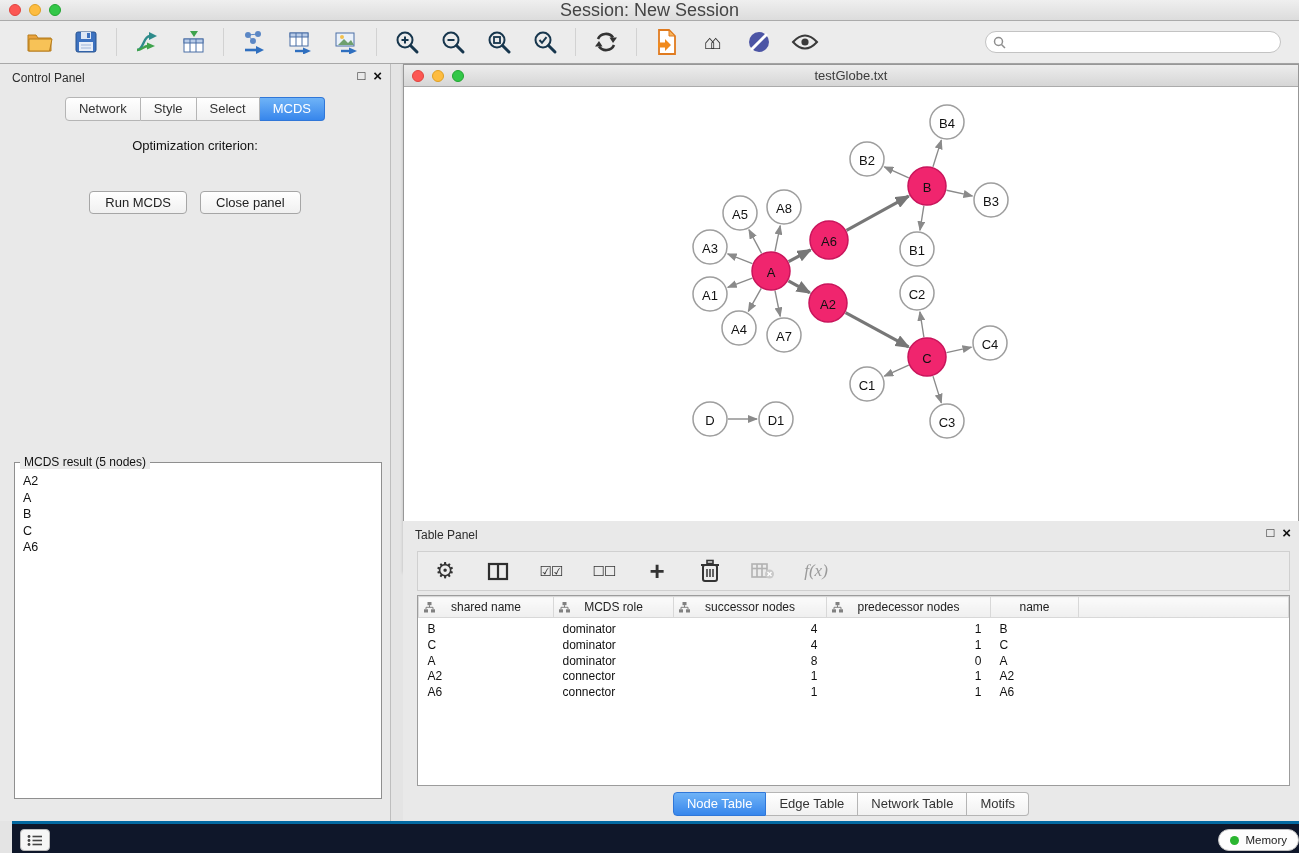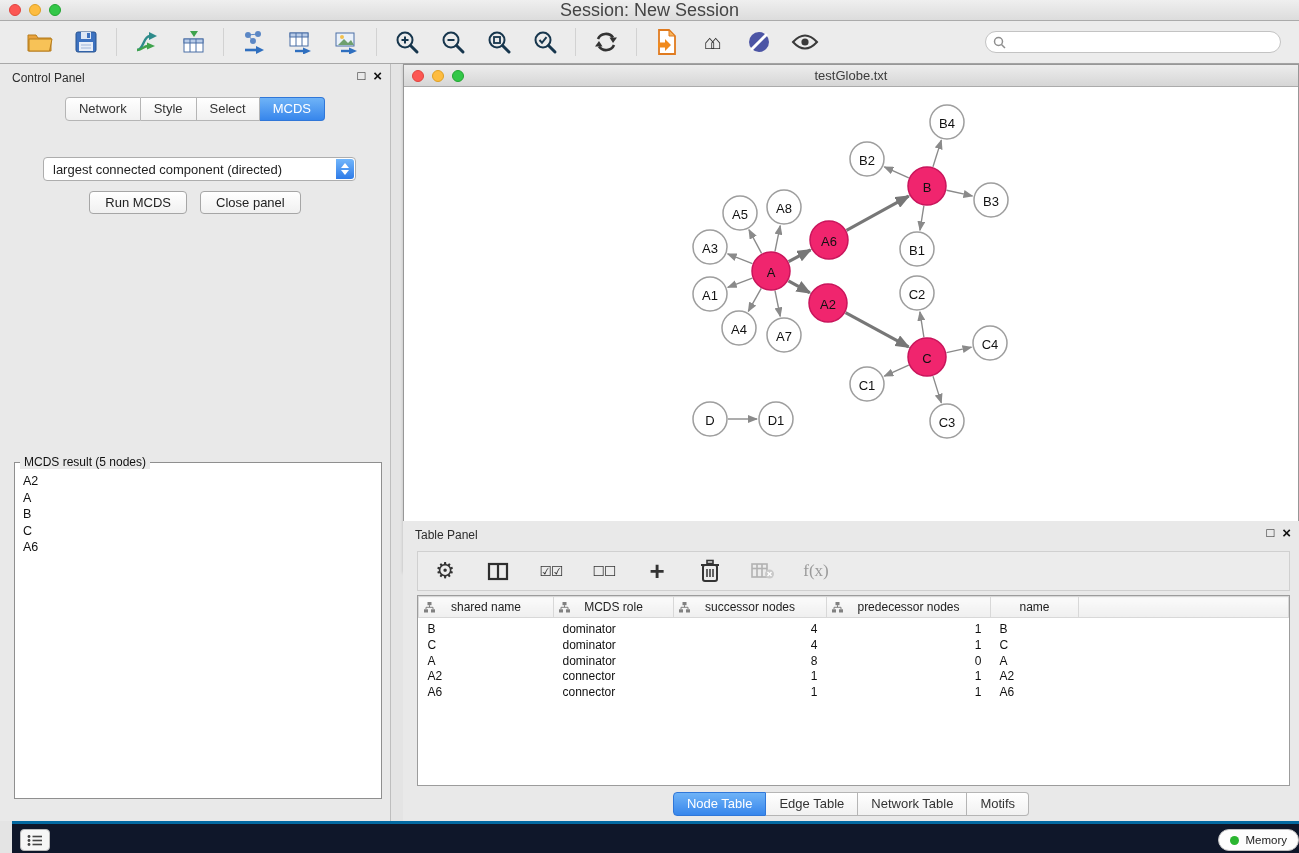--- a/index.html
+++ b/index.html
@@ -79,21 +79,21 @@
   #node-table { width:100%; border-collapse:collapse; table-layout:fixed; }
   #node-table th { height:21px; background:linear-gradient(#FBFBFB,#EFEFEF); border:1px solid #D8D8D8;
     font-weight:normal; font-size:12px; color:#222; position:relative; text-align:center;margin-left:19px; }
   .hdr-icon { position:absolute; left:5px; top:5px; }
   #node-table td { font-size:12px; height:15.8px; line-height:15.8px; padding:0 9px; color:#111;
     white-space:nowrap; overflow:hidden; }
   #node-table tbody tr:first-child td { padding-top:4px; }
   .al-r { text-align:right; }
   .al-l { text-align:left; }
   #tp-tabs { position:absolute; top:271px; left:0; right:0; display:flex; justify-content:center; }
-  .fx-label { font-size:17px; font-family:"Liberation Serif","DejaVu Serif",serif; color:#9A9A9A;text-align:right; }
+  .fx-label { font-size:17px; font-family:"Liberation Serif","DejaVu Serif",serif; font-style:italic; color:#9A9A9A;text-align:right; }
 
   
   #statusbar { position:absolute; left:12px; top:821px; width:1299px; height:32px;
     background:#0f172a; border-top:3px solid #0369a1; }
   #list-btn { position:absolute; left:8px; top:5px; width:30px; height:22px; background:#F6F6F6;
     border:1px solid #B9B9B9; border-radius:4px; display:flex; align-items:center; justify-content:center; }
   #memory-btn { position:absolute; right:12px; top:5px; height:22px; background:#FDFDFD;
     border:1px solid #C2C2C2; border-radius:11px; display:flex; align-items:center; gap:6px;
     padding:0 11px; font-size:11.5px; color:#222; }
   .green-dot { width:9px; height:9px; border-radius:50%; background:#29B52F; }
@@ -264,27 +264,21 @@
   <div class="panel-controls">
     <span class="pc-btn">□</span>
     <span class="pc-btn close">×</span>
   </div>
   <div id="cp-tabs" class="seg">
     <div class="seg-tab">Network</div>
     <div class="seg-tab">Style</div>
     <div class="seg-tab">Select</div>
     <div class="seg-tab active">MCDS</div>
   </div>
-  <div id="criterion-dd">
-    <span>largest connected component (directed)</span>
-    <div id="dd-stepper">
-      <div class="tri-up"></div>
-        <div class="tri-down"></div>
-    </div>
-  </div>
+  <div id="opt-label">Optimization criterion:</div>
   <div id="cp-buttons">
     <button class="mac-btn">Run MCDS</button>
     <button class="mac-btn">Close panel</button>
   </div>
   <div id="result-box">
     <span id="result-title">MCDS result (5 nodes)</span>
     <div id="result-list">
         <div>A2</div>
         <div>A</div>
         <div>B</div>

